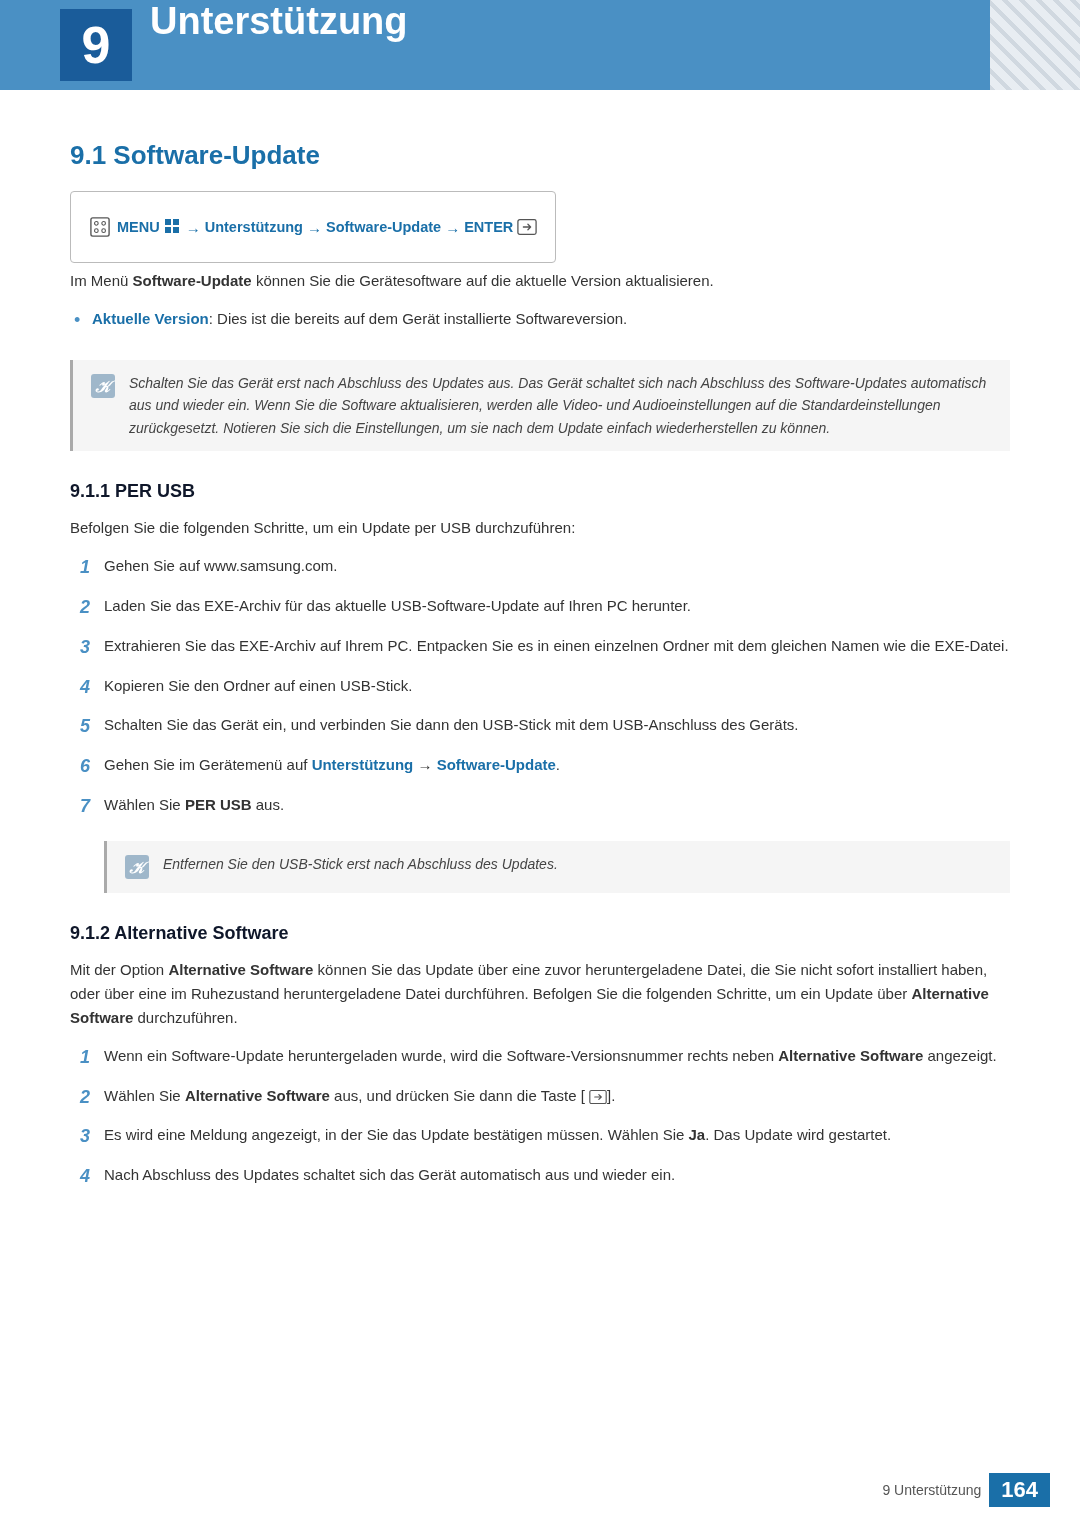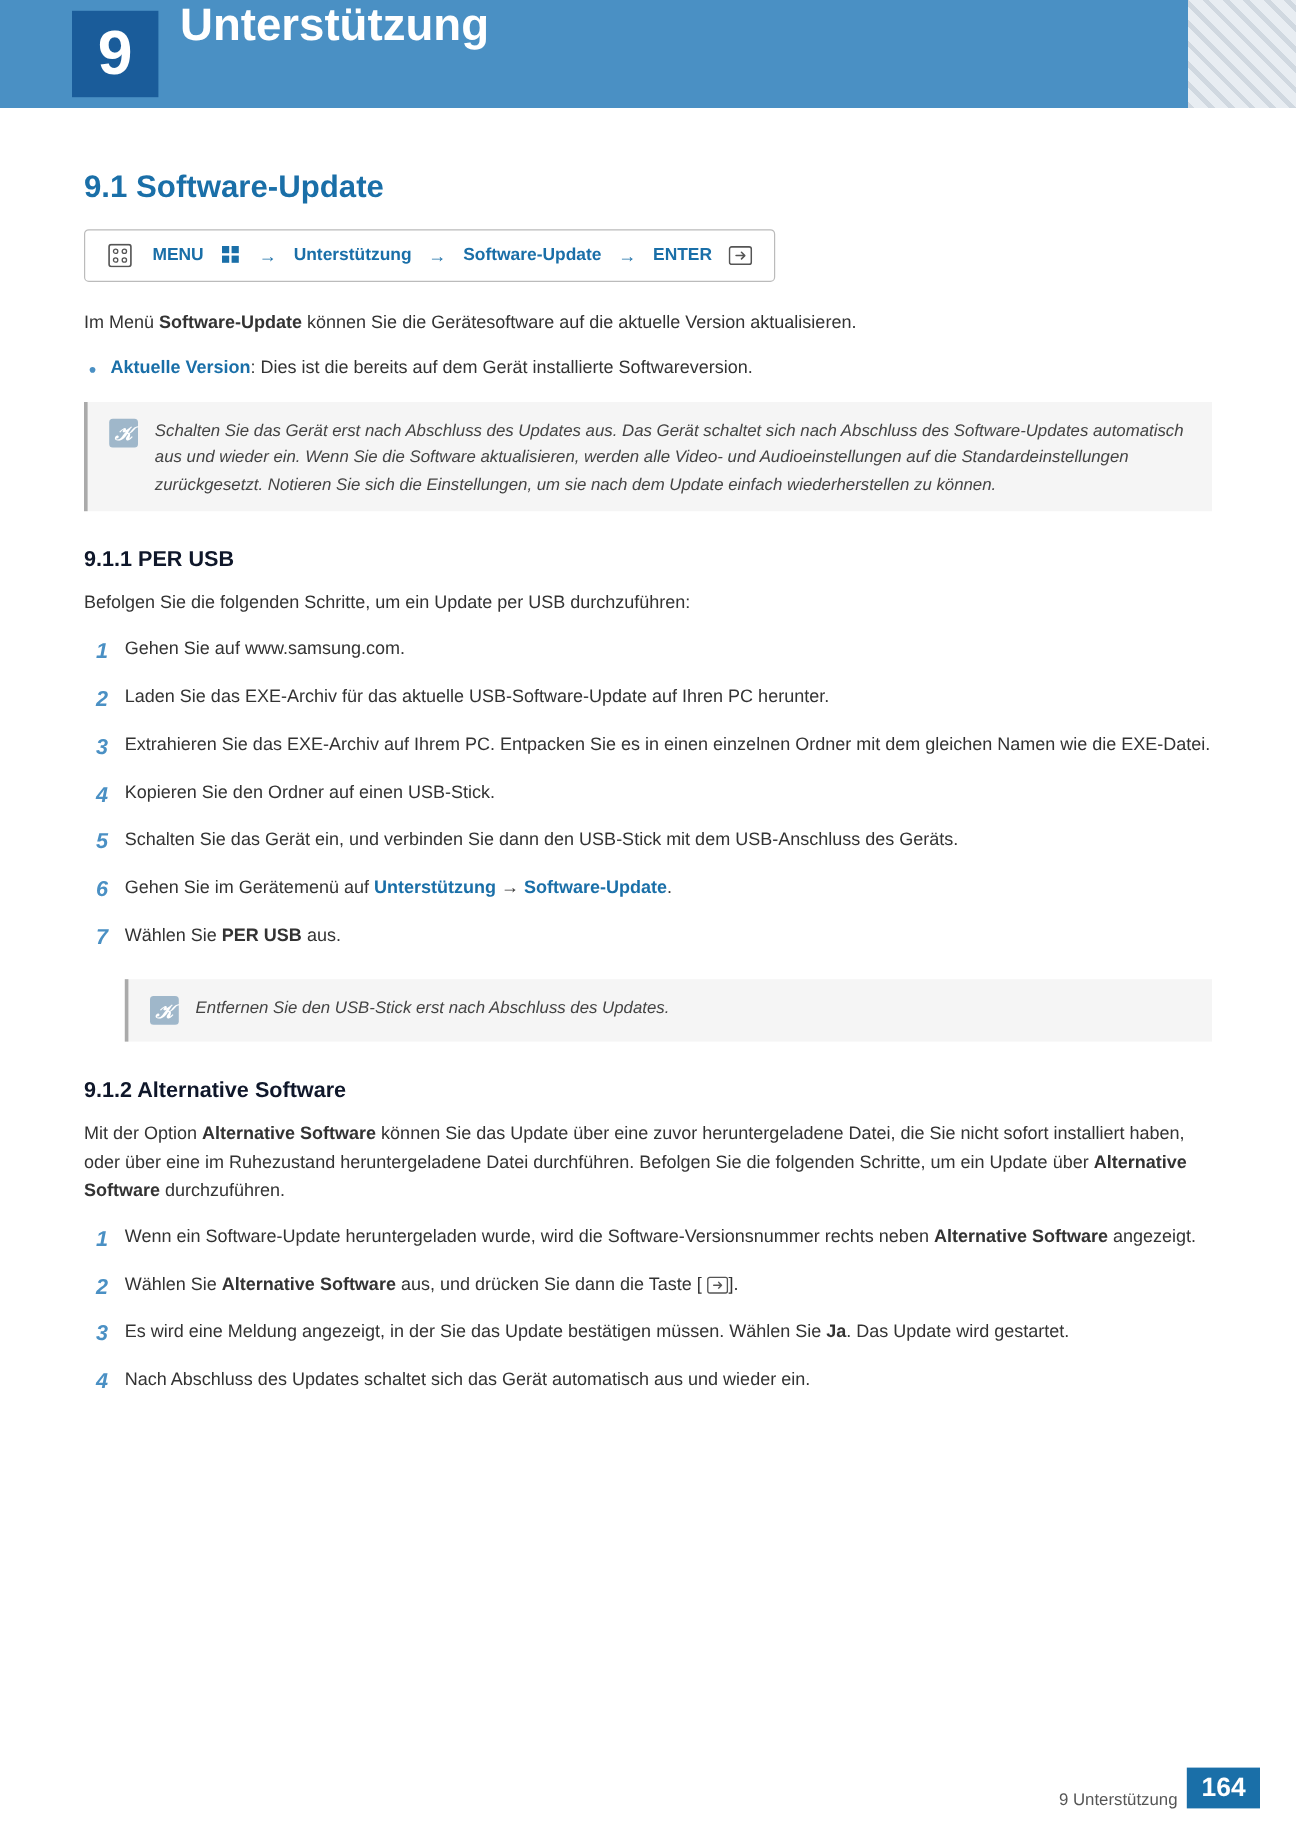--- a/index.html
+++ b/index.html
@@ -55,25 +55,25 @@
       font-size: 26px;
       font-weight: bold;
       margin-bottom: 20px;
       margin-top: 10px;
     }
 
     
     .menu-path-box {
       border: 1px solid #bbb;
       border-radius: 4px;
-      padding: 10px 18px;
+      padding: 24px 18px;
       display: inline-flex;
       align-items: center;
-      gap: 14px;
-      margin-bottom: 22px;
+      gap: 4px;
+      margin-bottom: 6px;
       font-size: 14.5px;
     }
     .menu-icon {
       display: inline-flex;
       align-items: center;
       justify-content: center;
       width: 22px;
       height: 22px;
       margin-right: 2px;
     }
@@ -104,21 +104,21 @@
     .body-text {
       font-size: 15px;
       line-height: 1.6;
       margin-bottom: 14px;
       color: #333;
     }
 
     
     .bullet-list {
       list-style: none;
-      margin-bottom: 16px;
+      margin-bottom: 29px;
     }
     .bullet-list li {
       padding-left: 22px;
       position: relative;
       margin-bottom: 8px;
       font-size: 15px;
       line-height: 1.6;
     }
     .bullet-list li::before {
       content: "•";
@@ -190,21 +190,21 @@
     .num-text {
       flex: 1;
     }
 
     
     .footer {
       position: absolute;
       bottom: 20px;
       right: 30px;
       display: flex;
-      align-items: flex-end;
+      align-items: center;
       gap: 8px;
       font-size: 14px;
       color: #555;
     }
     .footer-page {
       background: #1a6fa8;
       color: #fff;
       font-size: 22px;
       font-weight: bold;
       padding: 4px 12px;

